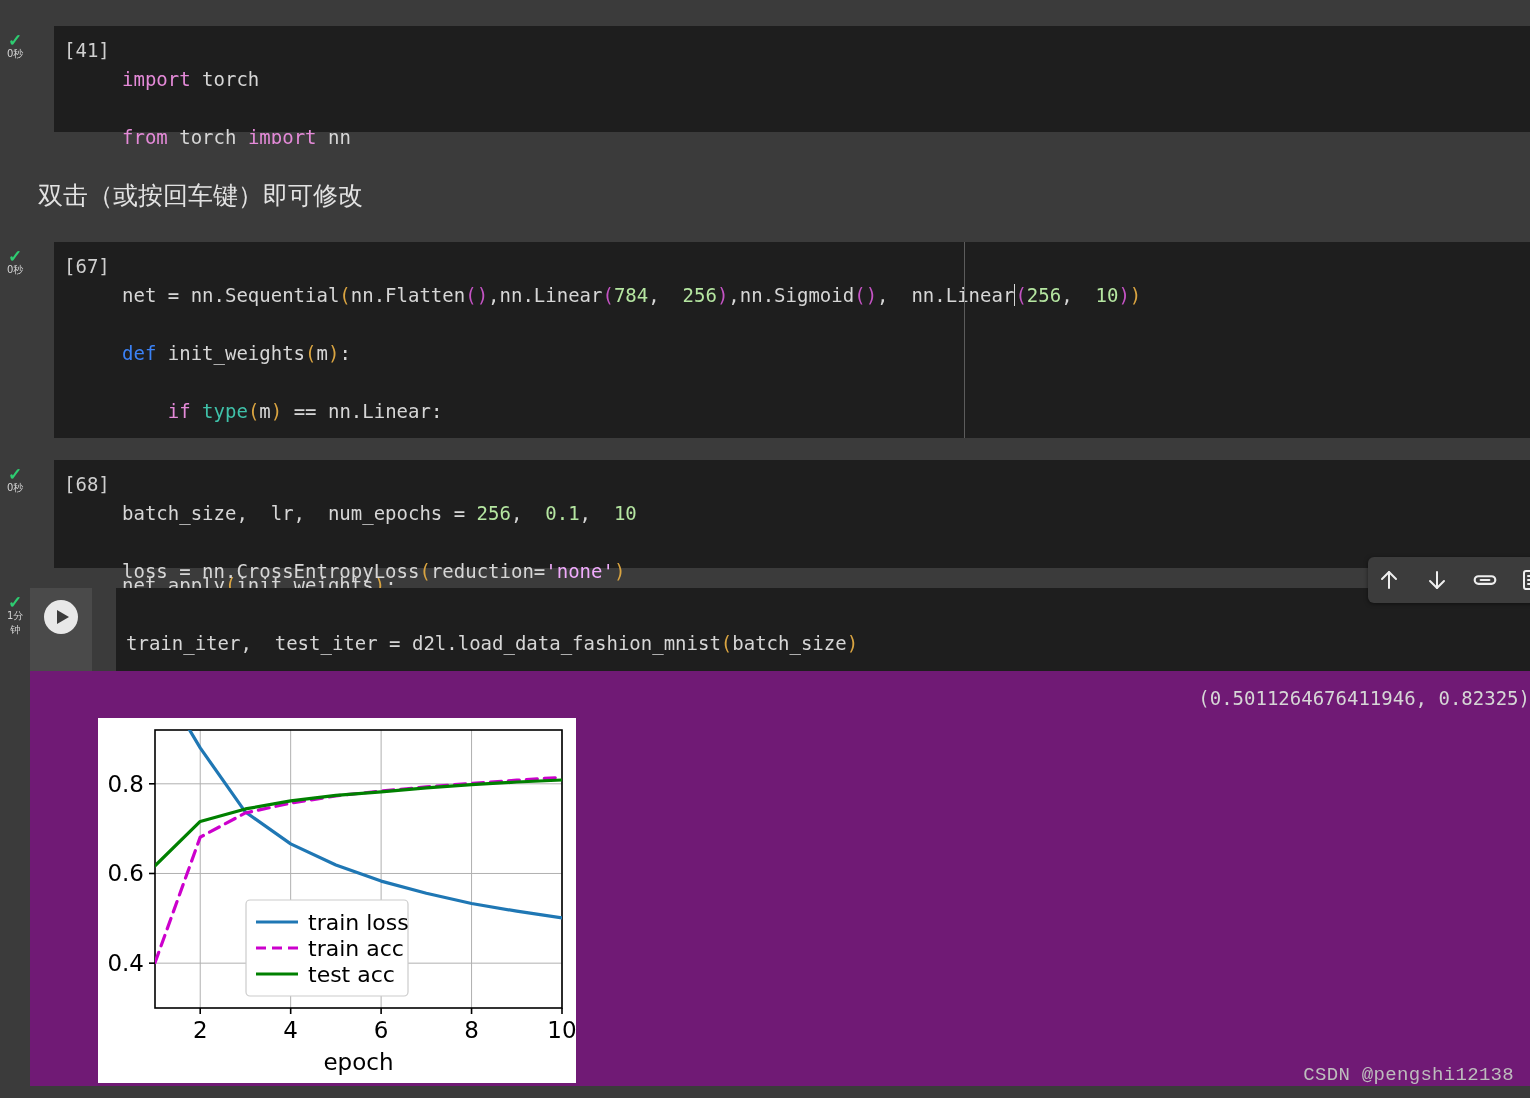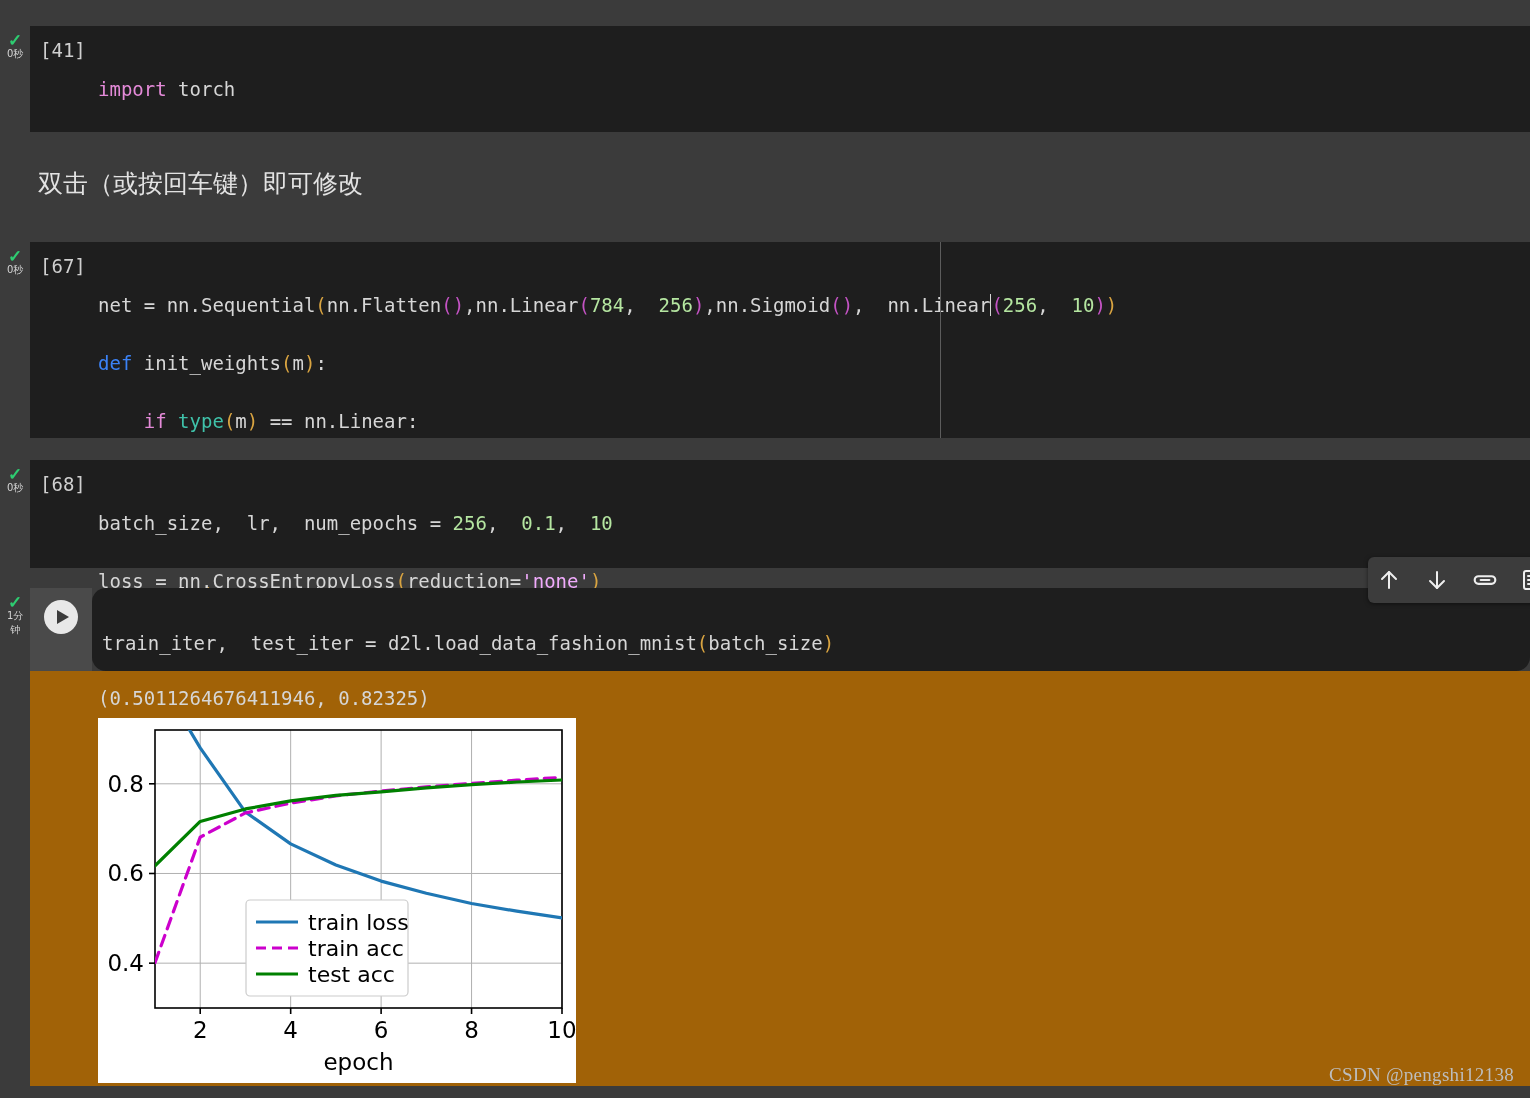--- a/index.html
+++ b/index.html
@@ -32,21 +32,21 @@
   }
   .playbtn .tri {
     width: 0; height: 0; margin-left: 4px;
     border-left: 12px solid #3b3b3b;
     border-top: 7.5px solid transparent;
     border-bottom: 7.5px solid transparent;
   }
 
   .codebody {
     flex: 1 1 auto; background: #1e1e1e; position: relative;
-    padding: 20px 0 10px 0; min-height: 0;
+    padding: 10px 0 10px 0; min-height: 0; margin-left: 24px;
   }
   .prompt {
     position: absolute; left: 10px; top: 10px;
     color: #cfcfcf; font-family: "DejaVu Sans Mono", monospace;
     font-size: 19px; line-height: 29px; white-space: pre;
   }
   .codelines {
     margin-left: 68px; color: #d6d6d6;
     font-family: "DejaVu Sans Mono", monospace;
     font-size: 19px; line-height: 29px; white-space: pre;
@@ -66,21 +66,21 @@
   .ruler { position: absolute; top: 0; bottom: 0; width: 1px; background: #5c5c5c; }
   .caret { display:inline-block; width:1px; height:22px; background:#d6d6d6;
            vertical-align:-4px; }
 
   
   .md-cell { position: absolute; left: 0; width: 1530px; background: #3b3b3b; }
   .md-text { margin-left: 38px; color: #e2e2e2; font-size: 25px; line-height: 36px;
              font-family: "DejaVu Sans", sans-serif; }
 
   
-  .outzone { position: absolute; left: 30px; width: 1500px; background: #a16207; }
+  .outzone { position: absolute; left: 30px; width: 1500px; background: #701a75; text-align: right; }
   .outtext {
     margin-left: 68px; color: #d6d6d6;
     font-family: "DejaVu Sans Mono", monospace;
     font-size: 19px; line-height: 26px; white-space: pre;
   }
 
   
   .figwrap { margin-left: 68px; margin-top: 7px; background: #ffffff;
              width: 478px; height: 365px; position: relative; }
   .figwrap svg { display: block; }
@@ -90,21 +90,21 @@
     position: absolute; top: 557px; left: 1368px;
     height: 46px; background: #3c3c3c; border-radius: 6px;
     display: flex; align-items: center; padding: 0 6px; gap: 18px;
     box-shadow: 0 1px 4px rgba(0,0,0,.5);
   }
   .tb-ico { width: 30px; height: 30px; display:flex; align-items:center; justify-content:center;
             color:#eee; }
 
   .watermark {
     position: absolute; right: 16px; bottom: 12px;
-    color: #bdbdbd; font-size: 19px; font-family: Liberation Serif, serif;
+    color: #bdbdbd; font-size: 19px; font-family: Liberation Mono, monospace;
     letter-spacing: .3px;
   }
 </style>
 </head>
 <body>
 
 <div id="root">
 
   <div class="cell" style="top:26px;height:106px;">
     <div class="gutter">
@@ -114,21 +114,21 @@
     <div class="codebody">
       <div class="prompt">[41]</div>
       <div class="codelines">
 <div class="ln"><span class="kw">import</span> <span class="plain">torch</span></div>
 <div class="ln"><span class="kw">from</span> <span class="plain">torch</span> <span class="kw">import</span> <span class="plain">nn</span></div>
 <div class="ln"><span class="kw">from</span> <span class="plain">d2l</span> <span class="kw">import</span> <span class="plain">torch</span> <span class="kw">as</span> <span class="plain">d2l</span></div>
       </div>
     </div>
   </div>
 
-  <div class="md-cell" style="top:132px;height:97px;">
+  <div class="md-cell" style="top:144px;height:97px;">
     <div class="md-text" style="padding-top:34px;">双击（或按回车键）即可修改</div>
   </div>
 
   <div class="cell" style="top:242px;height:196px;">
     <div class="gutter">
       <span class="check">✓</span>
       <span class="runtime">0秒</span>
     </div>
     <div class="codebody">
       <div class="ruler" style="left:910px;"></div>
@@ -163,21 +163,21 @@
     <div class="gutter">
       <span class="check">✓</span>
       <span class="runtime" style="white-space:pre-line;">1分
 钟</span>
     </div>
     <div class="runbtn-col">
       <div class="playbtn">
         <div class="tri"></div>
       </div>
     </div>
-    <div class="codebody" style="padding-top:12px;border-radius:14px;">
+    <div class="codebody" style="padding-top:12px;">
       <div class="codelines" style="margin-left:10px;">
 <div class="ln"><span class="plain">train_iter,  test_iter = d2l.load_data_fashion_mnist</span><span class="p1">(</span><span class="plain">batch_size</span><span class="p1">)</span></div>
 <div class="ln"><span class="plain">train_ch3</span><span class="p1">(</span><span class="plain">net,  train_iter,  test_iter,  loss,  num_epochs,  trainer</span><span class="p1">)</span></div>
       </div>
     </div>
   </div>
 
   <div class="outzone" style="top:671px;height:415px;">
     <div class="outtext" style="margin-left:68px;padding-top:14px;">(0.5011264676411946, 0.82325)</div>
 

